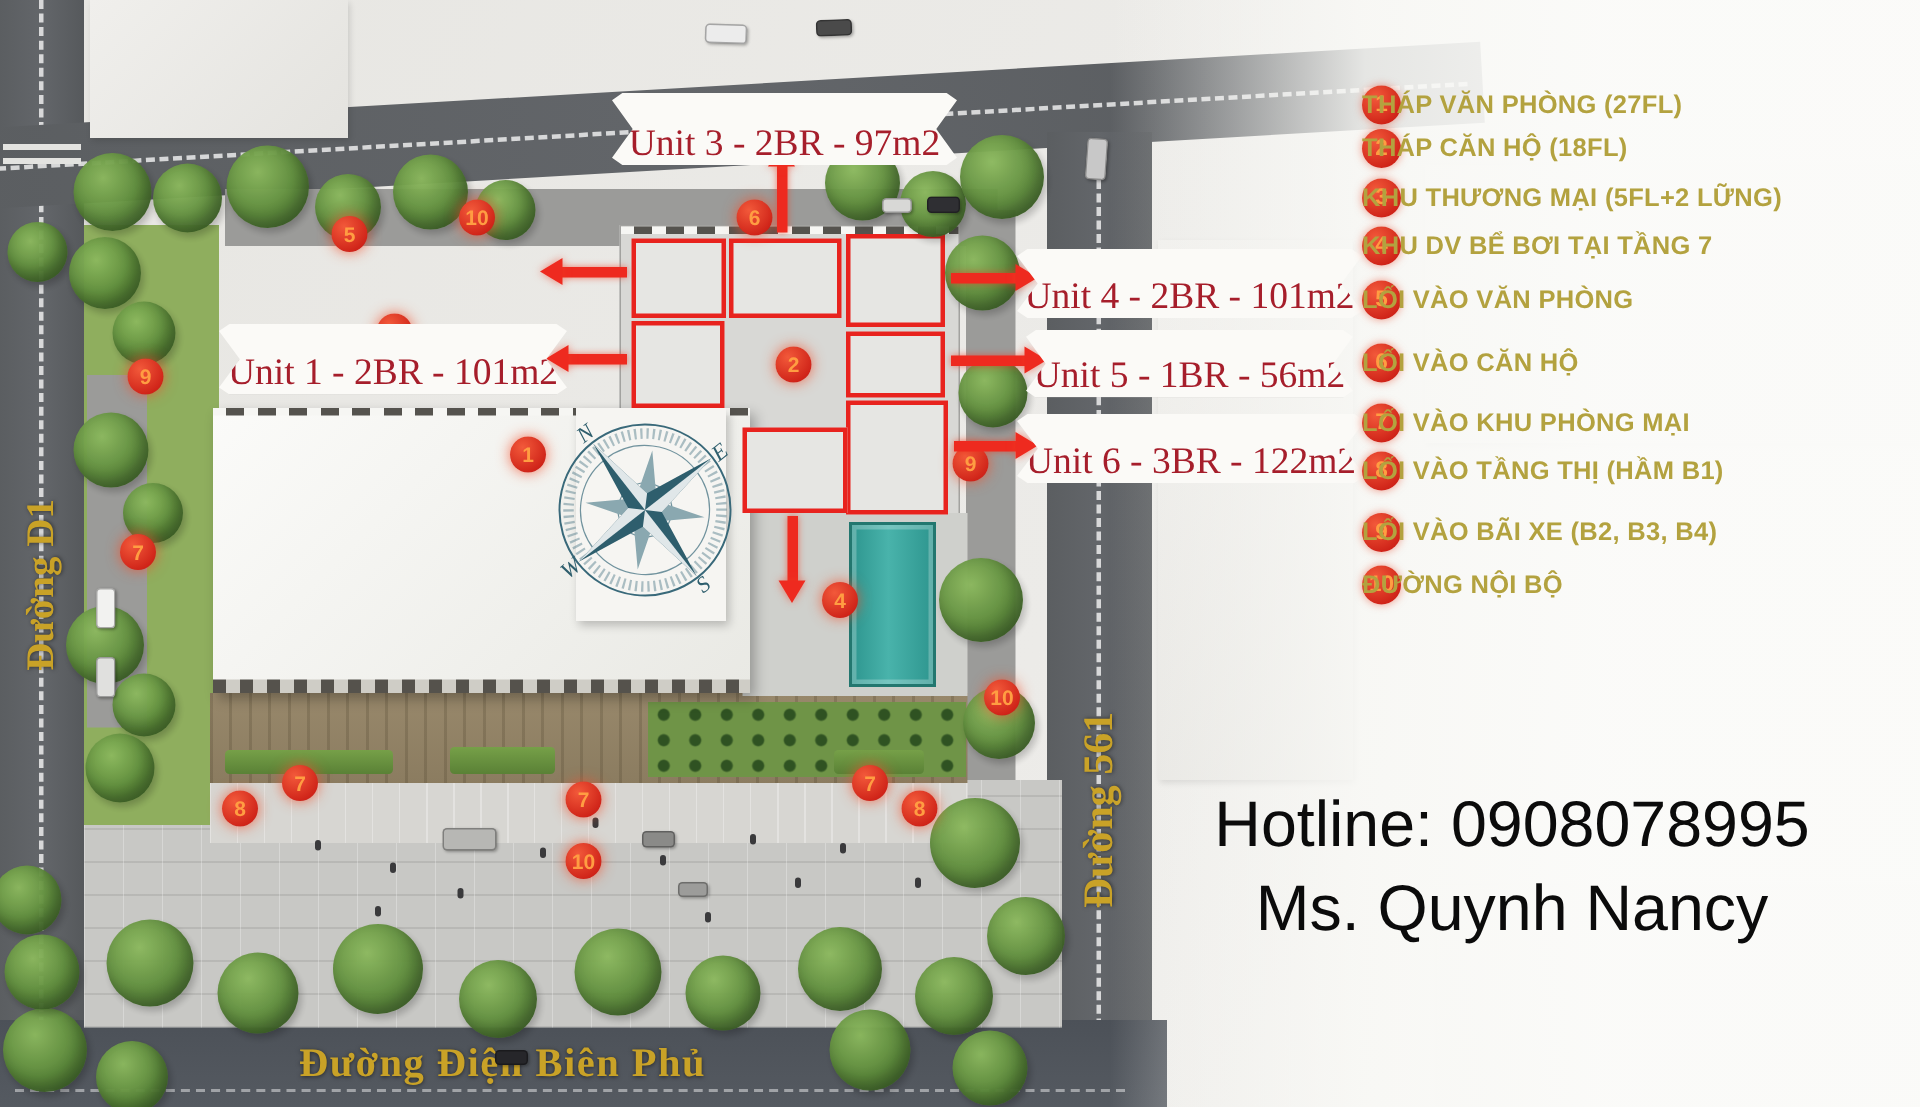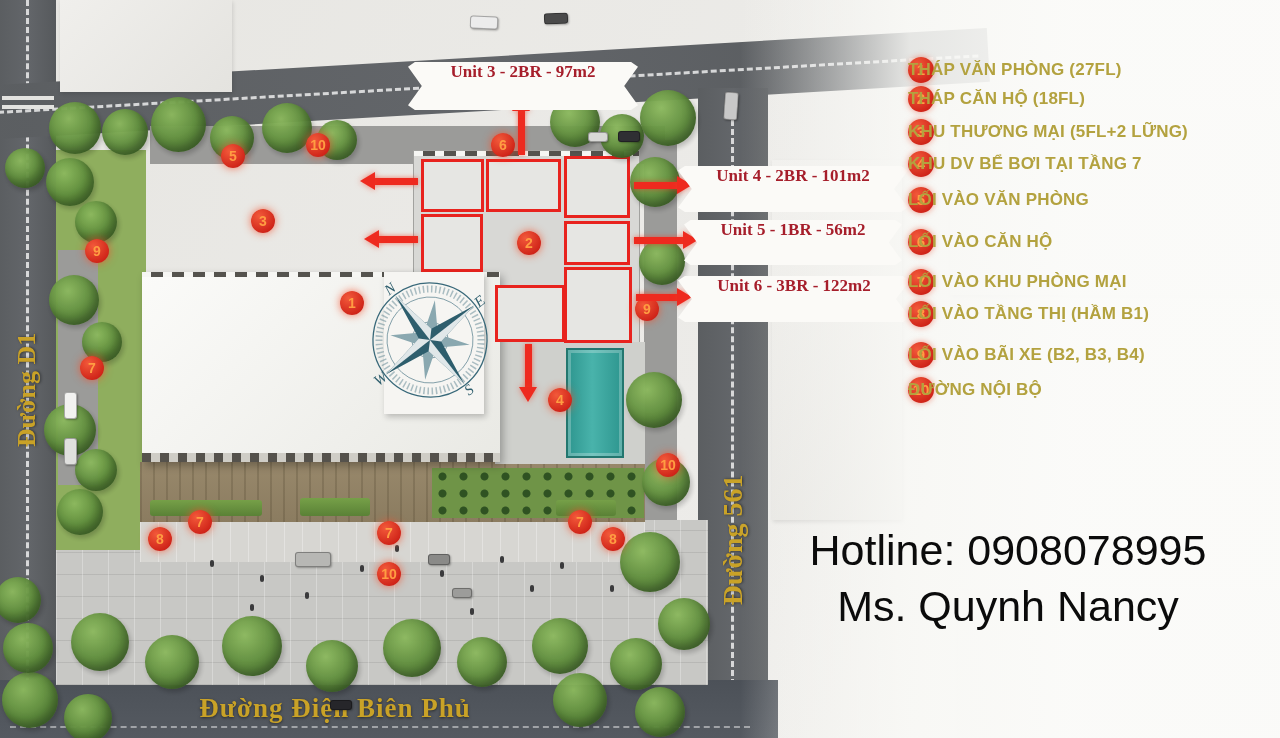--- a/index.html
+++ b/index.html
@@ -47,23 +47,23 @@
   .dot{width:4px;height:7px;background:#3a3a3c;border-radius:2px;}
 
   
   .marker{width:24px;height:24px;border-radius:50%;transform:translate(-50%,-50%);
     background:radial-gradient(circle at 35% 30%,#f2593a,#cf2318 75%);
     box-shadow:0 0 9px rgba(242,80,45,.8);
     color:var(--marker-num,#ff9d42);font-weight:bold;font-size:14px;line-height:24px;text-align:center;z-index:22;}
   .marker.under{z-index:14;}
 
   
-  .banner{background:#fbfaf7;z-index:45;display:flex;align-items:flex-start;justify-content:center;
+  .banner{background:#fbfaf7;z-index:45;display:flex;align-items:flex-end;justify-content:center;
     clip-path:polygon(3% 0,97% 0,100% 10%,94% 50%,100% 90%,97% 100%,3% 100%,0 90%,6% 50%,0 10%);
-    font-family:"Liberation Serif",serif;font-weight:bold;font-size:17px;color:var(--banner-text,#a61e2b);
+    font-family:"Liberation Serif",serif;font-weight:normal;font-size:25px;color:var(--banner-text,#a61e2b);
     filter:drop-shadow(1px 2px 2px rgba(0,0,0,.3));white-space:nowrap;}
   .arrow-bar{background:var(--arrow,#ee2a1f);box-shadow:0 0 5px rgba(240,60,35,.65);z-index:30;}
   .arrow-head{width:0;height:0;z-index:30;filter:drop-shadow(0 0 3px rgba(240,60,35,.6));}
 
   
   .fade{background:linear-gradient(90deg,rgba(249,249,246,0) 0,rgba(249,249,246,.88) 170px,rgba(251,251,249,.97) 330px);z-index:38;}
   .legend-row{display:flex;align-items:center;gap:13px;z-index:50;}
   .legend-badge{position:static;width:26px;height:26px;border-radius:50%;flex:none;
     background:radial-gradient(circle at 35% 30%,#f2593a,#cf2318 75%);box-shadow:0 0 6px rgba(230,70,40,.55);
     color:var(--marker-num,#ff9d42);font-weight:bold;font-size:15px;line-height:26px;text-align:center;}
@@ -231,20 +231,23 @@
     <div class="marker under" style="left: 560px; top: 400px;">4</div>
     <div class="marker" style="left: 668px; top: 465px;">10</div>
     <div class="marker" style="left: 200px; top: 522px;">7</div>
     <div class="marker" style="left: 160px; top: 539px;">8</div>
     <div class="marker" style="left: 389px; top: 533px;">7</div>
     <div class="marker" style="left: 389px; top: 574px;">10</div>
     <div class="marker" style="left: 580px; top: 522px;">7</div>
     <div class="marker" style="left: 613px; top: 539px;">8</div>
     <div class="arrow-bar" style="left: 378px; top: 236px; width: 40px; height: 7px;"></div>
     <div class="arrow-head" style="left: 364px; top: 230px; border-top: 9px solid transparent; border-bottom: 9px solid transparent; border-right: 15px solid var(--arrow);"></div>
+    <div class="banner" style="left: 146px; top: 216px; width: 232px; height: 47px;">
+      <span style="position: static;">Unit 1 - 2BR - 101m2</span>
+    </div>
     <div class="arrow-bar" style="left: 374px; top: 178px; width: 44px; height: 7px;"></div>
     <div class="arrow-head" style="left: 360px; top: 172px; border-top: 9px solid transparent; border-bottom: 9px solid transparent; border-right: 15px solid var(--arrow);"></div>
     <div class="arrow-bar" style="left: 518px; top: 110px; width: 7px; height: 45px;"></div>
     <div class="arrow-head" style="left: 512px; top: 96px; border-left: 9px solid transparent; border-right: 9px solid transparent; border-bottom: 15px solid var(--arrow);"></div>
     <div class="banner" style="left: 408px; top: 62px; width: 230px; height: 48px;">
       <span style="position: static;">Unit 3 - 2BR - 97m2</span>
     </div>
     <div class="arrow-bar" style="left: 634px; top: 182px; width: 44px; height: 7px;"></div>
     <div class="arrow-head" style="left: 677px; top: 176px; border-top: 9px solid transparent; border-bottom: 9px solid transparent; border-left: 15px solid var(--arrow);"></div>
     <div class="banner" style="left: 678px; top: 166px; width: 230px; height: 46px;">

